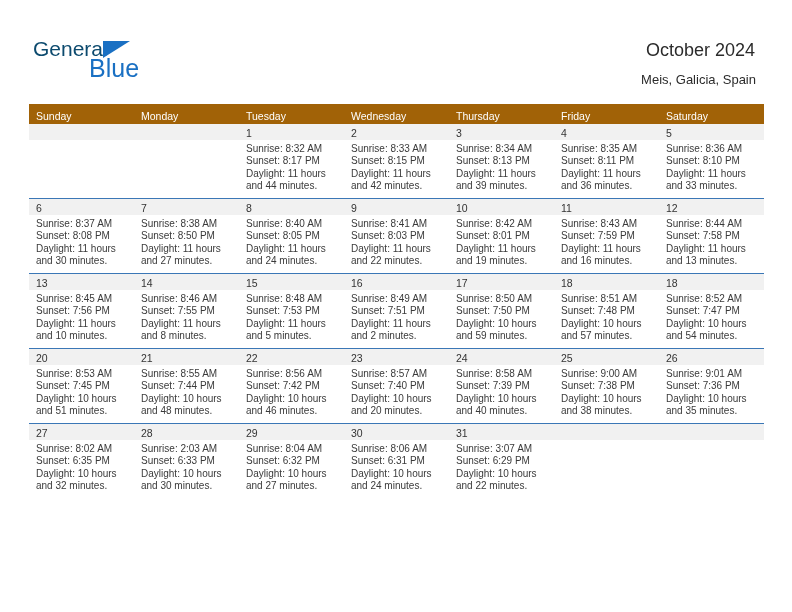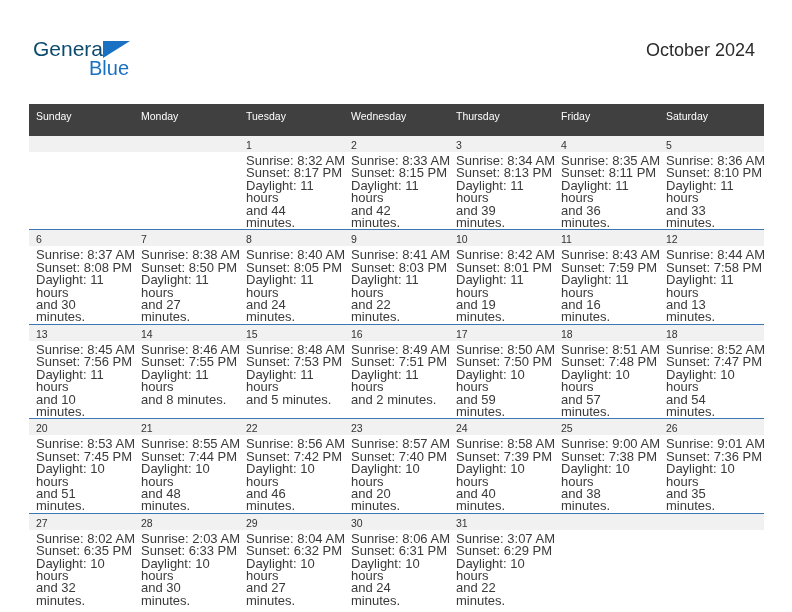--- a/index.html
+++ b/index.html
@@ -52,21 +52,21 @@
     top: 3px;
     width: 0;
     height: 0;
     border-top: 17px solid #1a70c3;
     border-right: 27px solid transparent;
   }
   .brand-blue {
     position: absolute;
     left: 56px;
     top: 20px;
-    font-size: 20px;
+    font-size: 25px;
     color: #1a70c3;
     font-family: "Liberation Sans", sans-serif;
     line-height: 21px;
   }
   .title-block {
     position: absolute;
     right: 36px;
     top: 34px;
     text-align: right;
   }
@@ -89,26 +89,26 @@
   
   .calendar {
     position: absolute;
     left: 29px;
     top: 104px;
     width: 735px;
     border-collapse: collapse;
     table-layout: fixed;
   }
   .calendar th {
-    background: #404040;
+    background: #a16207;
     color: #ffffff;
     font-size: 10.5px;
     font-weight: normal;
     text-align: left;
-    padding: 6px 0 14px 7px;
+    padding: 6px 0 2px 7px;
     height: 12px;
     vertical-align: middle;
     border: none;
   }
   .calendar td {
     vertical-align: top;
     padding: 0;
     border: none;
     border-top: 1px solid #3b77b6;
     height: 74px;
@@ -123,21 +123,21 @@
     font-size: 10.5px;
     color: #333333;
     line-height: 14px;
     box-sizing: border-box;
   }
   .daynum-band.empty {
     color: transparent;
   }
   .cell-body {
     padding: 3px 6px 0 7px;
-    font-size: 13px;
+    font-size: 10px;
     line-height: 12.4px;
     color: #3a3a3a;
   }
   .cell-body div {
     white-space: nowrap;
   }
   .cell-body .daylight-line {
     white-space: normal;
   }
   td.empty-cell .cell-body {
@@ -152,20 +152,21 @@
   <div class="header">
 
     <div class="brand">
       <span class="brand-general">General</span>
       <span class="brand-triangle"></span>
       <span class="brand-blue">Blue</span>
     </div>
 
     <div class="title-block">
       <h1 class="cal-title">October 2024</h1>
+      <p class="cal-subtitle">Meis, Galicia, Spain</p>
     </div>
 
   </div>
 
   <table class="calendar">
     <thead>
       <tr>
         <th>Sunday</th>
         <th>Monday</th>
         <th>Tuesday</th>

